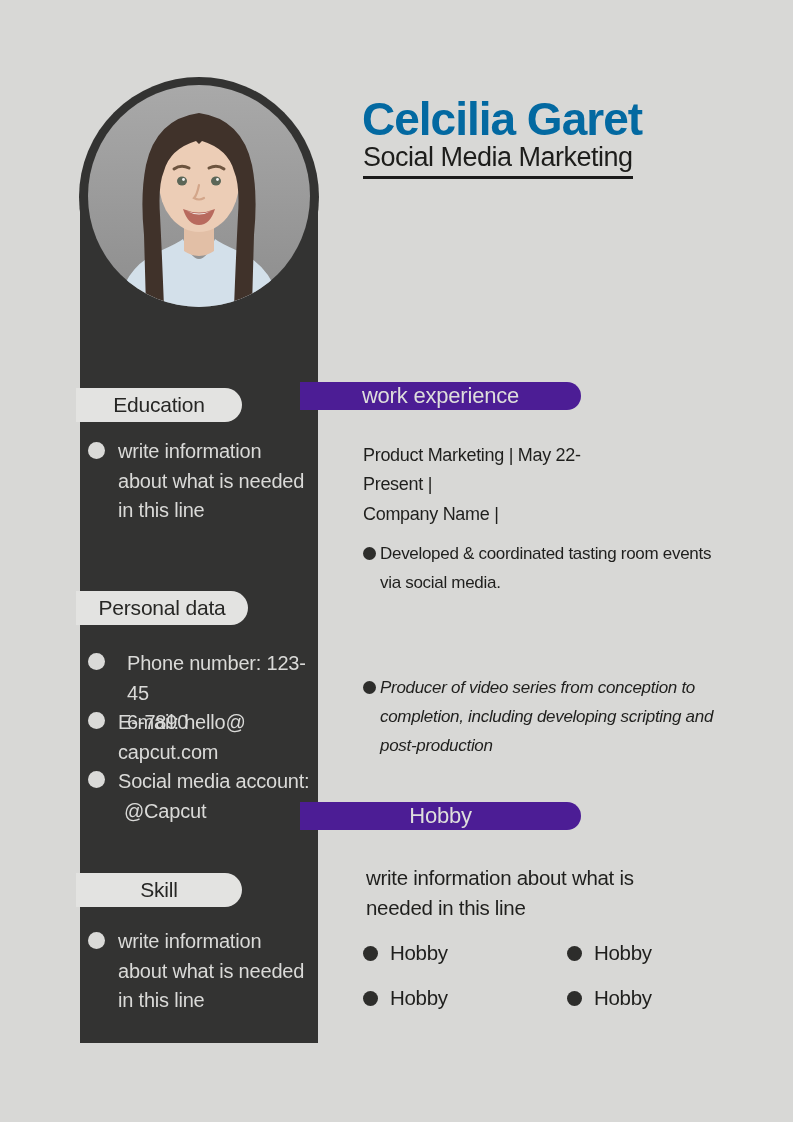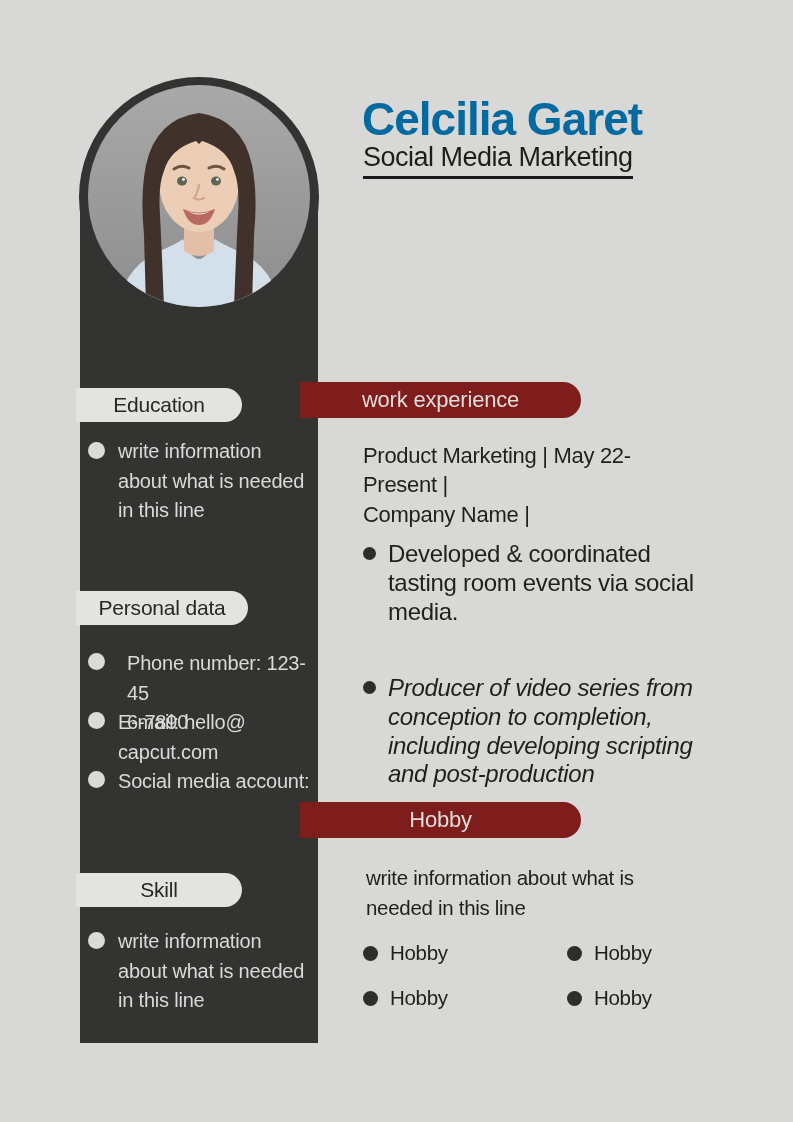--- a/index.html
+++ b/index.html
@@ -13,42 +13,42 @@
   .arch{position:absolute;left:79px;top:77px;width:240px;height:240px;border-radius:50%;background:#333332;}
   .col{position:absolute;left:80px;top:190px;width:238px;height:853px;background:#333332;}
   .photo{position:absolute;left:88px;top:85px;width:222px;height:222px;}
   
   .pill-light{
     position:absolute;height:34px;background:#e3e3e1;border-radius:0 17px 17px 0;
     display:flex;align-items:center;justify-content:center;
     font-size:21px;font-weight:500;color:#272725;letter-spacing:-0.2px;
   }
   .pill-dark{
-    position:absolute;height:36px;background:#7f1d1d;border-radius:0 18px 18px 0;
+    position:absolute;height:28px;background:#4c1d95;border-radius:0 18px 18px 0;
     display:flex;align-items:center;justify-content:center;
     font-size:22px;font-weight:500;color:#dededc;letter-spacing:-0.2px;
   }
   .pill-edu{left:76px;top:388px;width:166px;}
   .pill-personal{left:76px;top:591px;width:172px;}
   .pill-skill{left:76px;top:873px;width:166px;}
   .pill-we{left:300px;top:382px;width:281px;}
   .pill-hobby{left:300px;top:802px;width:281px;}
   
   .side-dot{position:absolute;width:17px;height:17px;border-radius:50%;background:#dadad8;}
   .side-text{position:absolute;color:#dadad8;font-size:20px;line-height:29.5px;letter-spacing:-0.2px;}
   .indent{padding-left:6px;}
   
   .name{position:absolute;left:362px;top:92px;font-size:46px;font-weight:700;color:#0369a1;letter-spacing:-1px;white-space:nowrap;}
   .subtitle{position:absolute;left:363px;top:142px;font-size:27px;font-weight:500;color:#1d1d1b;letter-spacing:-0.5px;white-space:nowrap;}
   .rule{position:absolute;left:363px;top:176px;width:270px;height:3px;background:#1a1a1a;}
   .summary{position:absolute;left:363px;top:191px;width:356px;font-size:20.5px;line-height:28.8px;letter-spacing:-0.3px;}
-  .role{position:absolute;left:363px;top:441px;font-size:22px;line-height:29.3px;letter-spacing:-0.3px;}
+  .role{position:absolute;left:363px;top:441px;font-size:18px;line-height:29.3px;letter-spacing:-0.3px;}
   .wrow{position:absolute;left:363px;width:356px;display:flex;}
   .wrow .dot{width:13px;height:13px;border-radius:50%;background:#2d2d2b;margin-top:7px;flex-shrink:0;}
-  .wrow .txt{margin-left:12px;font-size:24px;line-height:28.8px;letter-spacing:-0.3px;width:343px;}
+  .wrow .txt{margin-left:4px;font-size:17px;line-height:28.8px;letter-spacing:-0.3px;width:343px;}
   .wrow1{top:540px;} .wrow2{top:606px;} .wrow3{top:674px;font-style:italic;}
   .hobby-note{position:absolute;left:366px;top:863px;width:302px;font-size:20.5px;line-height:29.5px;letter-spacing:-0.3px;}
   .hitem{position:absolute;display:flex;align-items:center;}
   .hitem .dot{width:15px;height:15px;border-radius:50%;background:#2d2d2b;margin-right:12px;flex-shrink:0;}
   .hitem .lbl{font-size:20.5px;letter-spacing:-0.3px;}
   .h1{left:363px;top:941px;} .h2{left:567px;top:941px;}
   .h3{left:363px;top:986px;} .h4{left:567px;top:986px;}
 </style>
 </head>
 <body>
@@ -151,20 +151,21 @@
     <div>6-7890</div>
   </div>
   <div class="side-dot" style="left:88px;top:712px;"></div>
   <div class="side-text" style="left:118px;top:708px;width:200px;">
     <div>E-mail: hello@</div>
     <div>capcut.com</div>
   </div>
   <div class="side-dot" style="left:88px;top:771px;"></div>
   <div class="side-text" style="left:118px;top:767px;width:200px;">
     <div>Social media account:</div>
+    <div class="indent">@Capcut</div>
   </div>
 
   <div class="pill-light pill-skill">
     <span>Skill</span>
   </div>
   <div class="side-dot" style="left:88px;top:932px;"></div>
   <div class="side-text" style="left:118px;top:927px;width:192px;">write information about what is needed in this line</div>
 
 </div>
 

